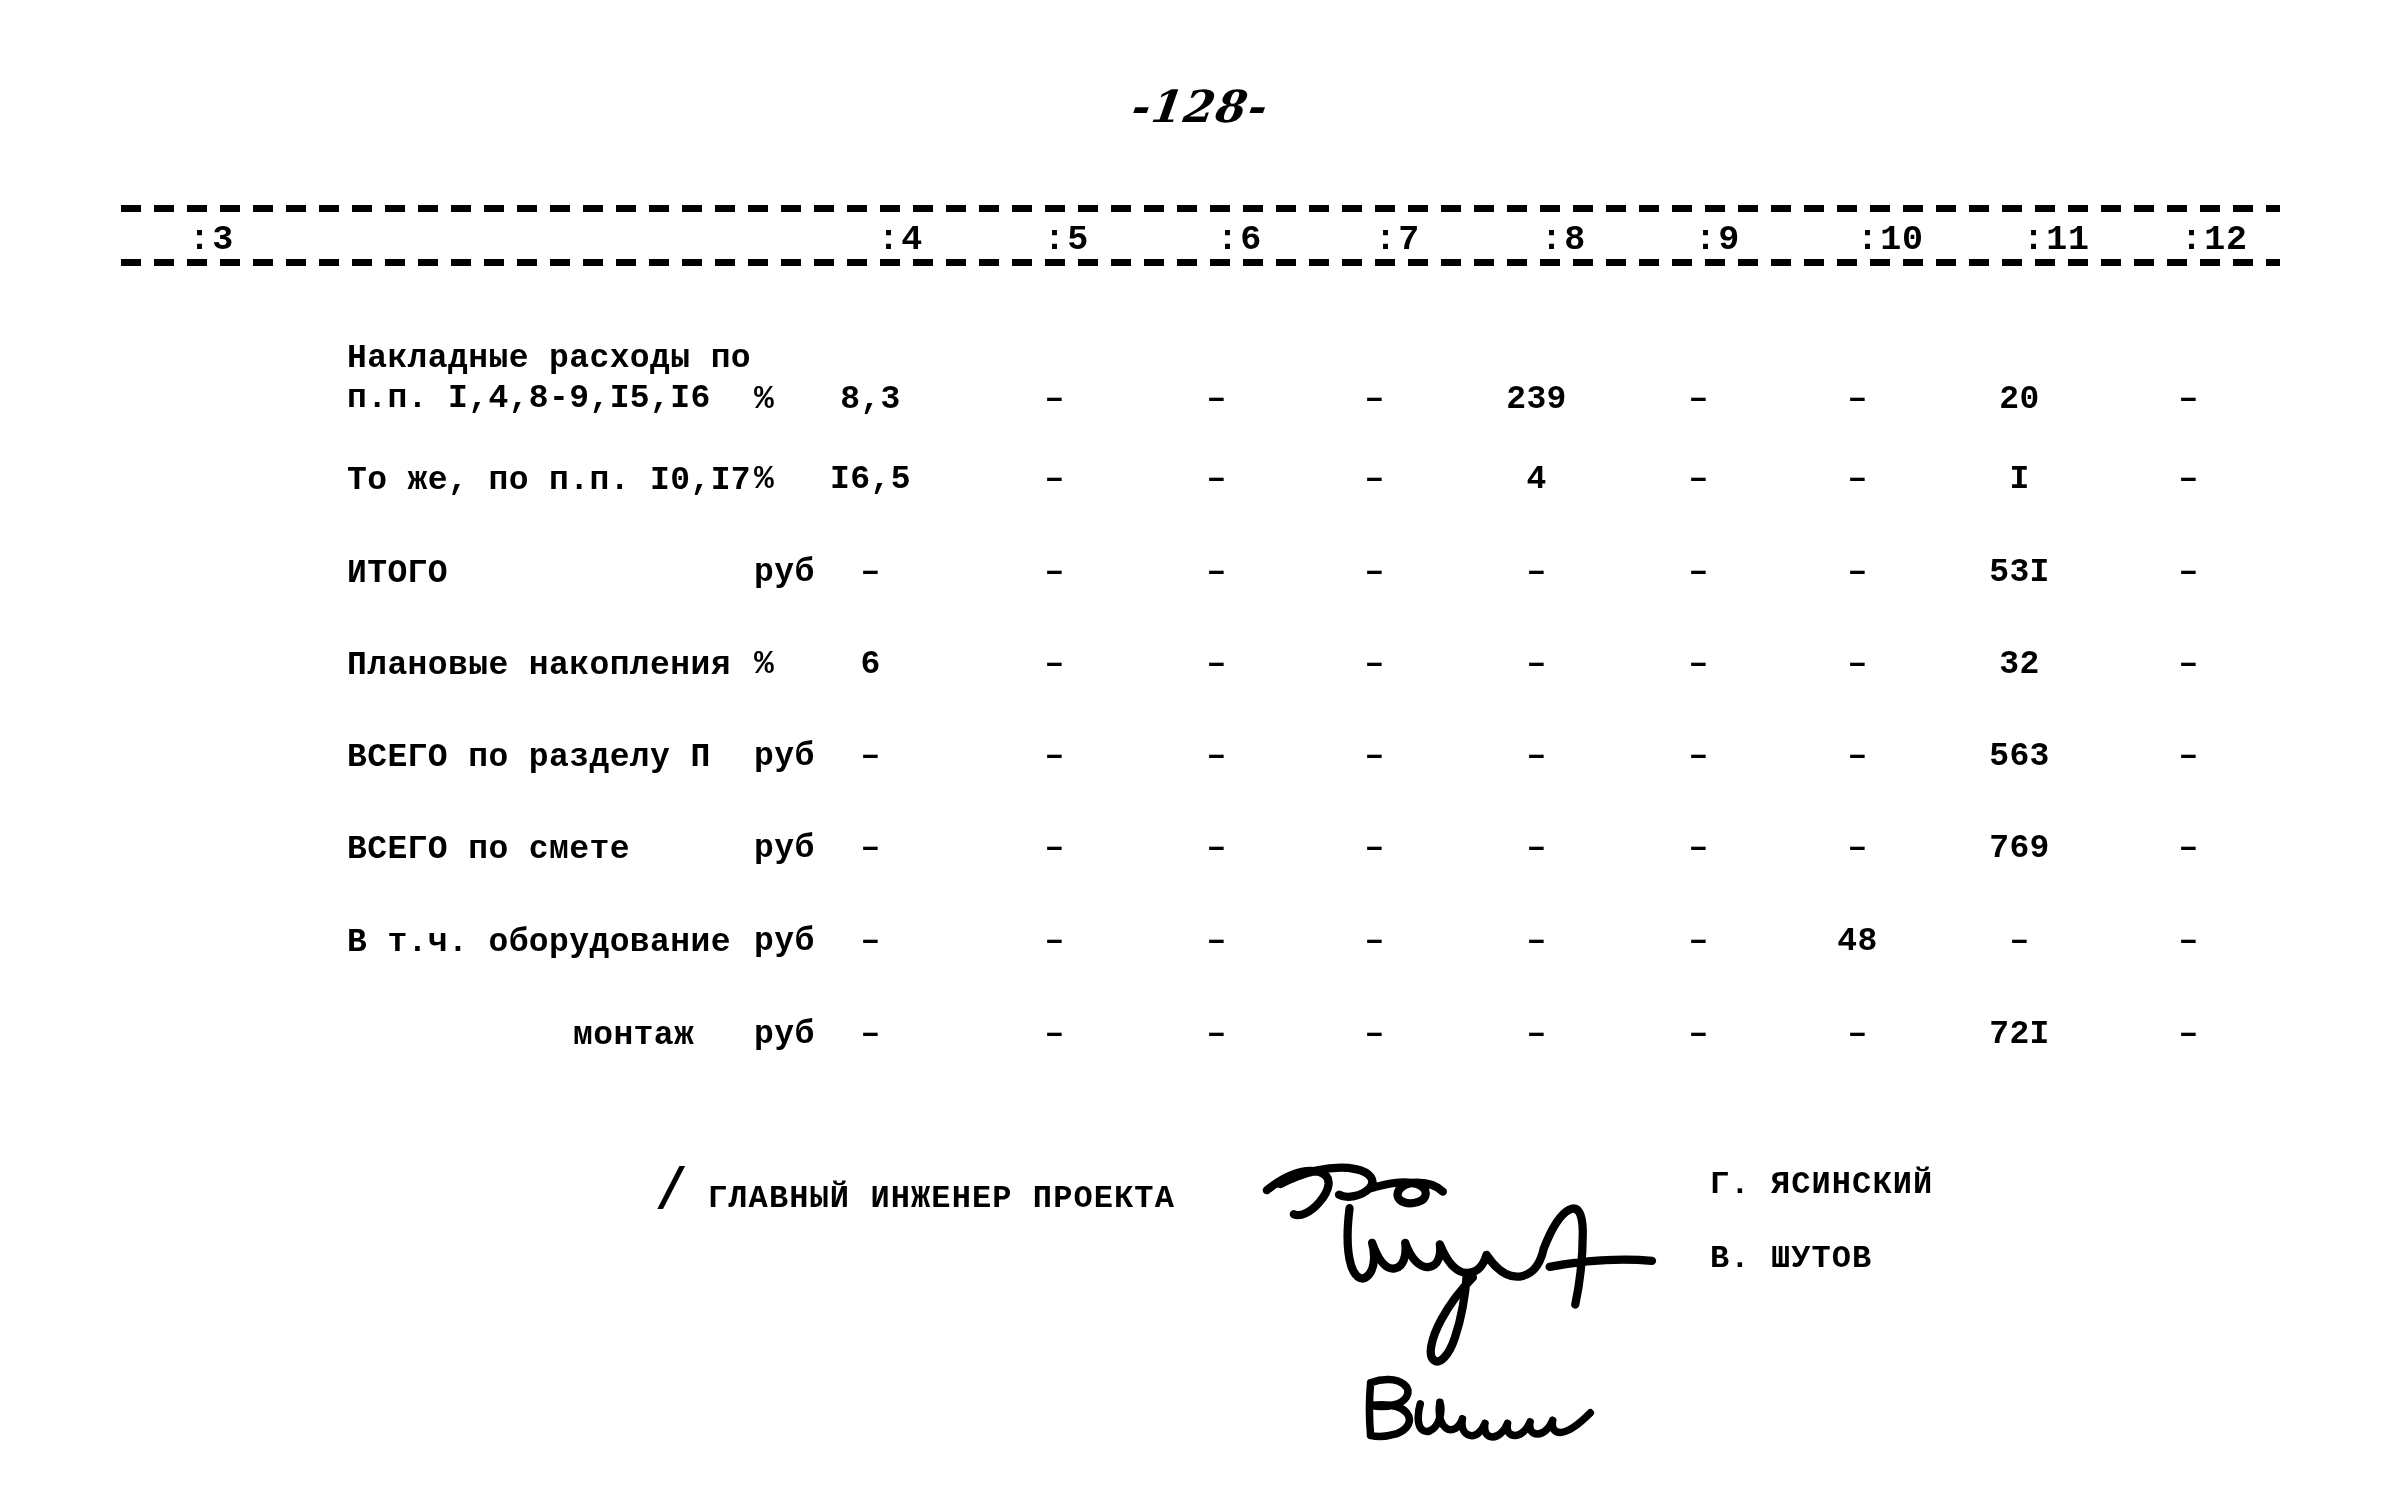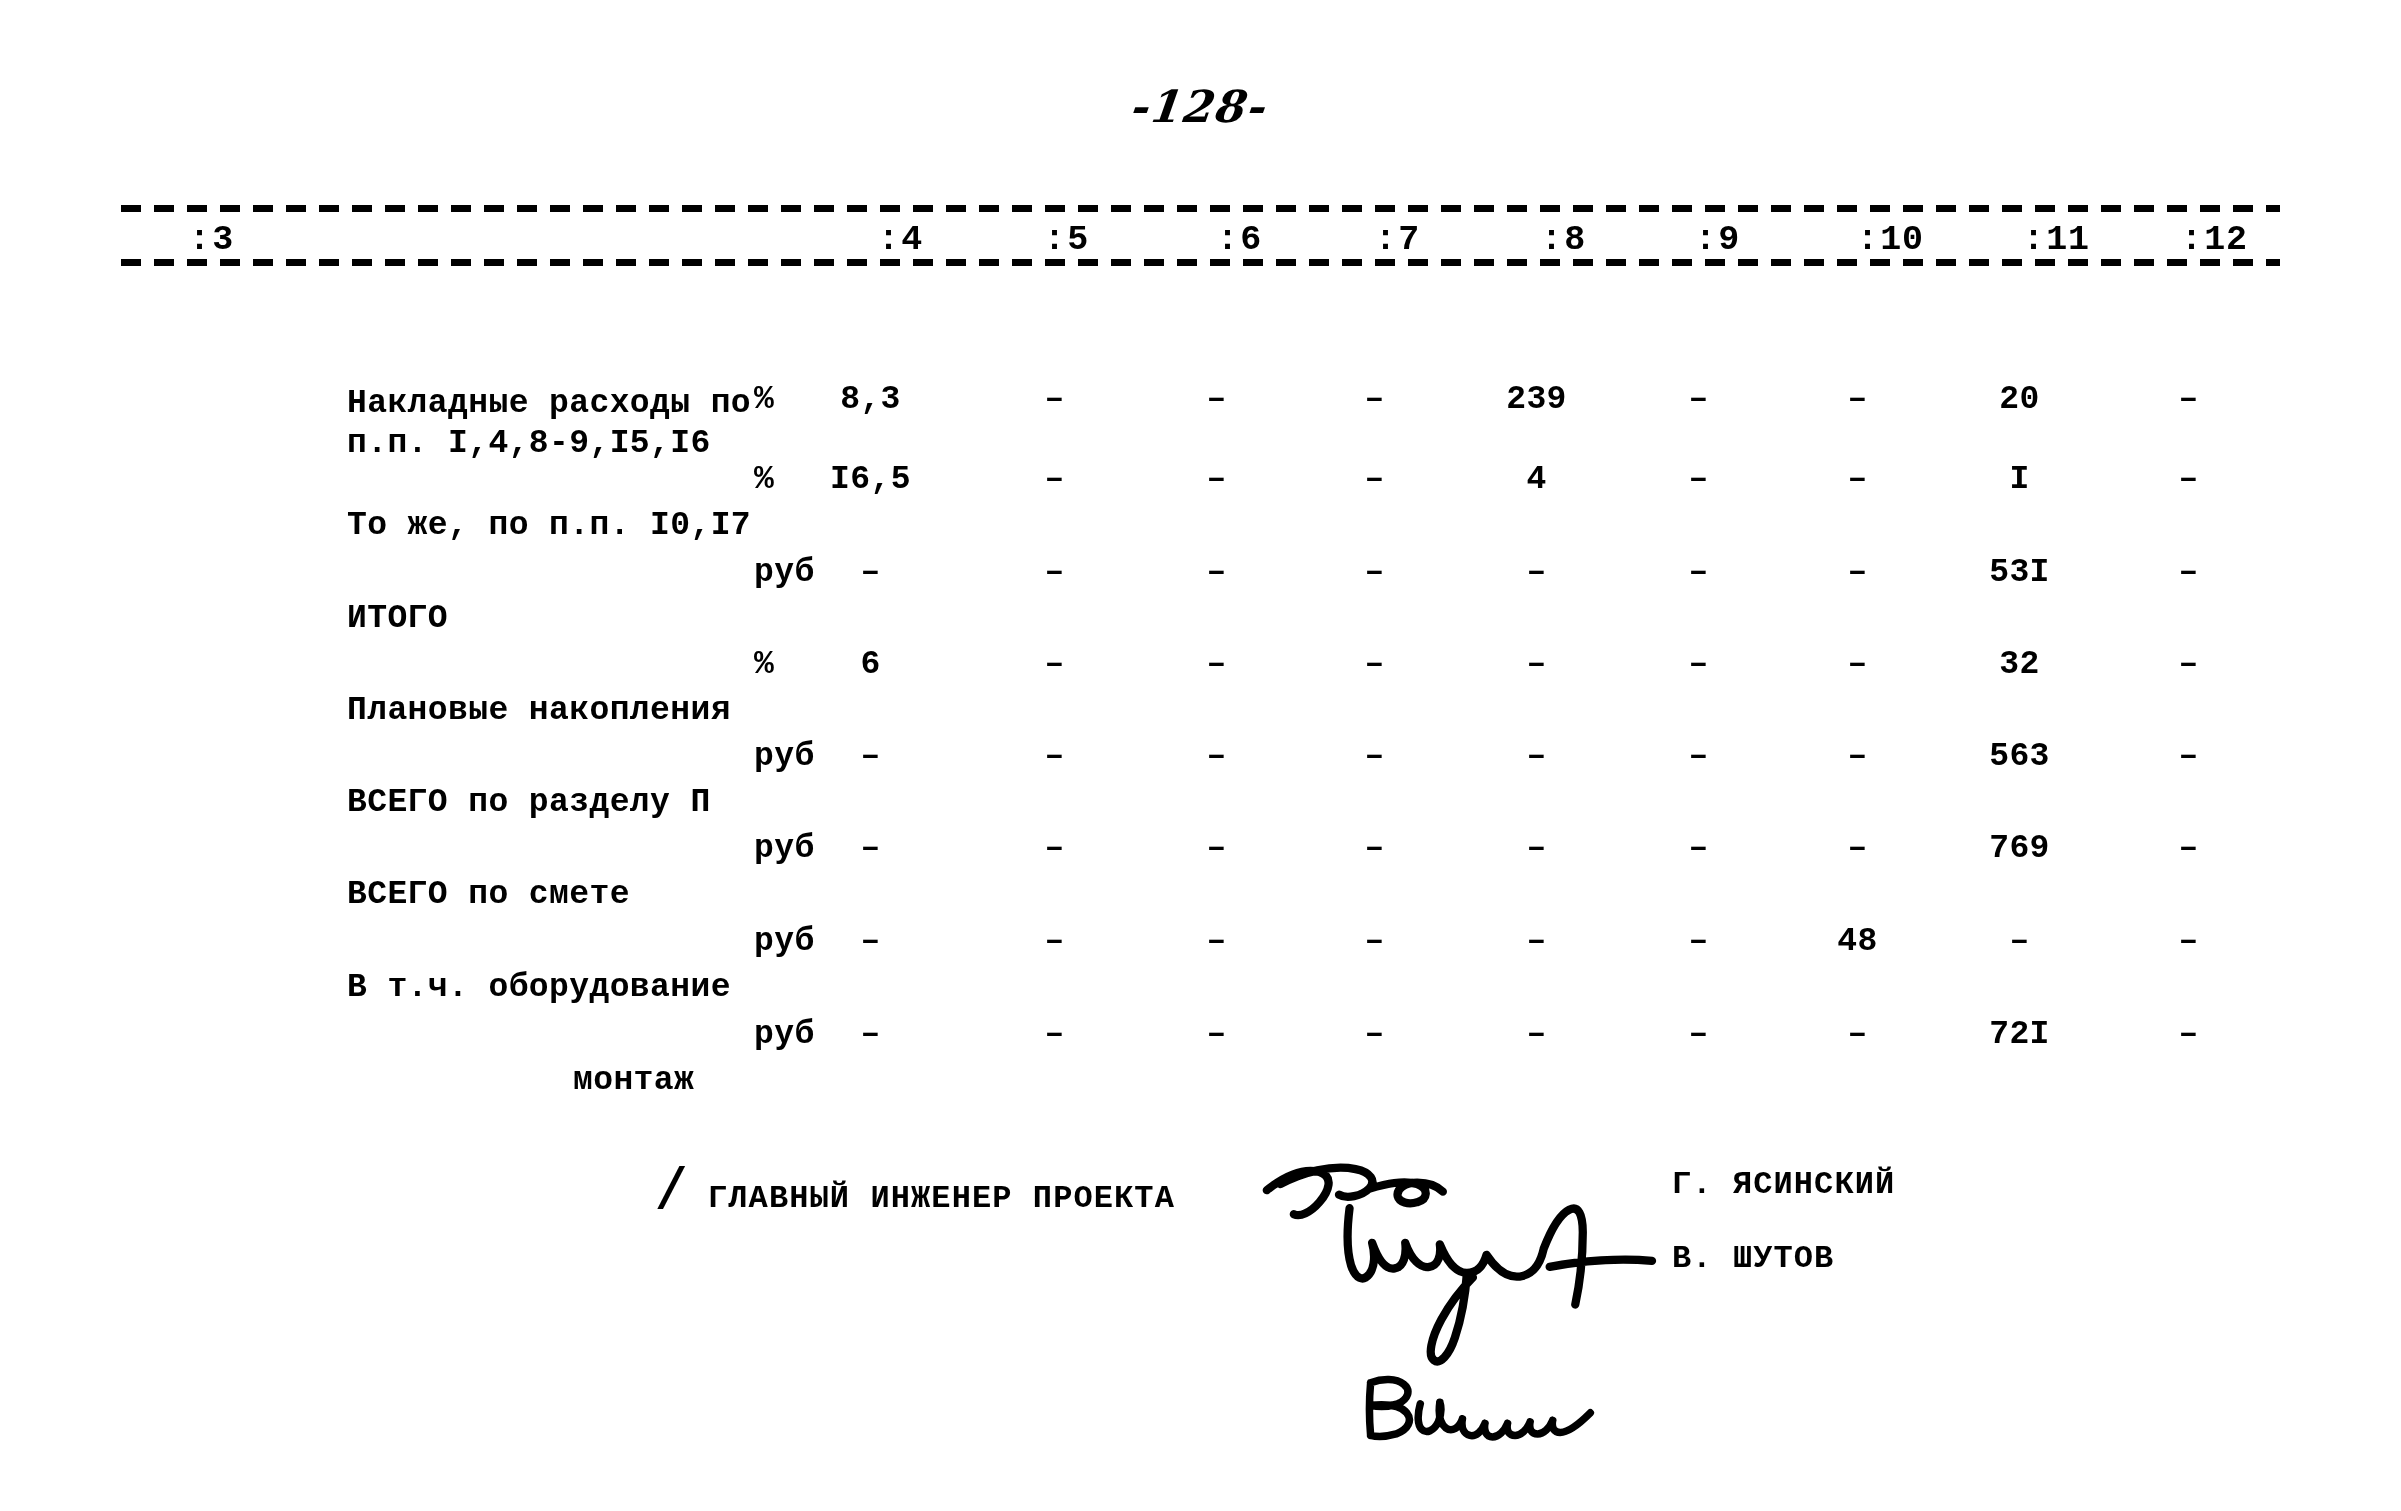--- a/index.html
+++ b/index.html
@@ -67,21 +67,20 @@
   }
   .row .label{
     position:absolute;
     left:226px;
     top:0;
     font-size:33px;
     font-weight:700;
     line-height:1.22;
     white-space:pre-line;
     letter-spacing:0.4px;
-    margin-top:45px;
   }
   .row .label.indent{left:452px;}
   .row .unit{
     position:absolute;
     font-size:33px;
     font-weight:700;
     letter-spacing:0.4px;
     white-space:nowrap;
   }
   .row .val{
@@ -105,21 +104,21 @@
     margin-bottom:18px;
   }
   .sigrow .role{
     position:absolute;left:30px;top:14px;
     font-size:32px;
     font-weight:700;
     letter-spacing:1.1px;
     white-space:nowrap;
   }
   .sigrow .name{
-    position:absolute;left:994px;top:0;
+    position:absolute;left:1032px;top:0;
     font-size:32px;
     font-weight:700;
     letter-spacing:1.1px;
     white-space:nowrap;
   }
   .slash{
     position:absolute;
     left:-16.6px;top:-12px;
     font-family:"DejaVu Serif",serif;
     font-size:53px;

